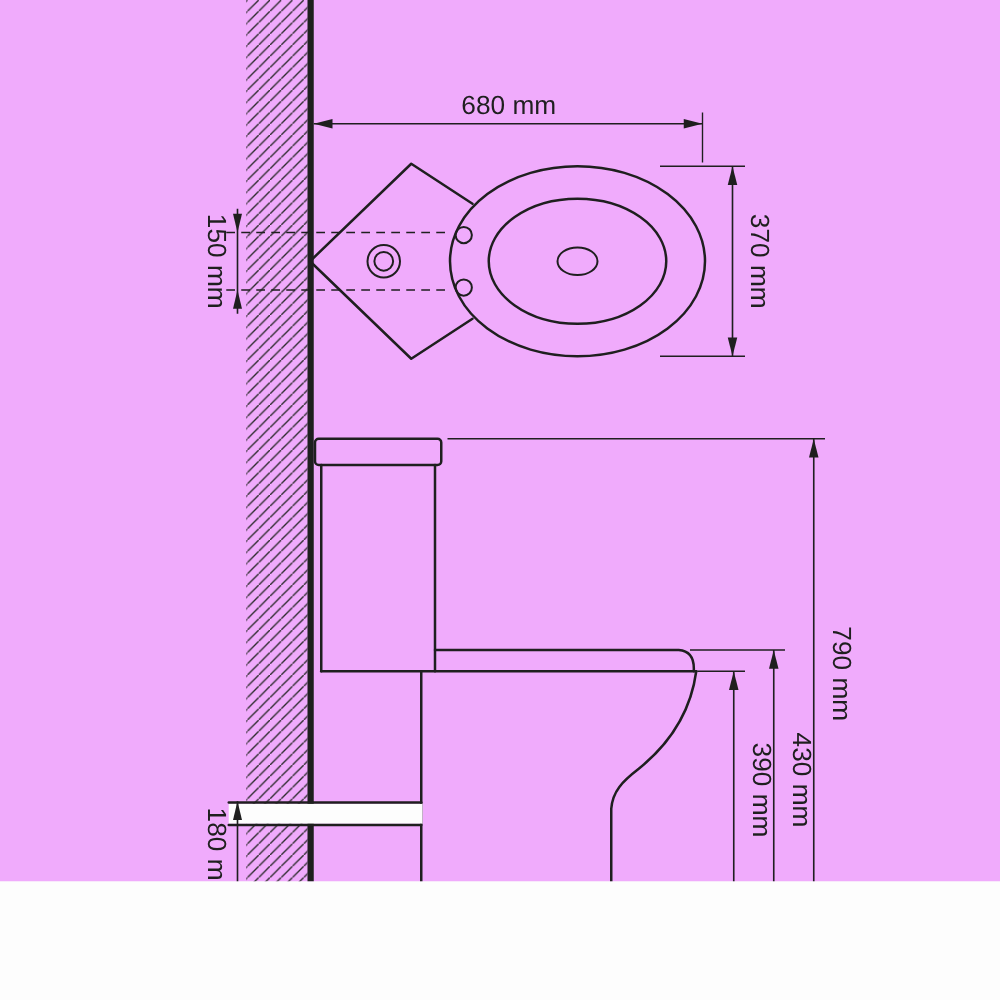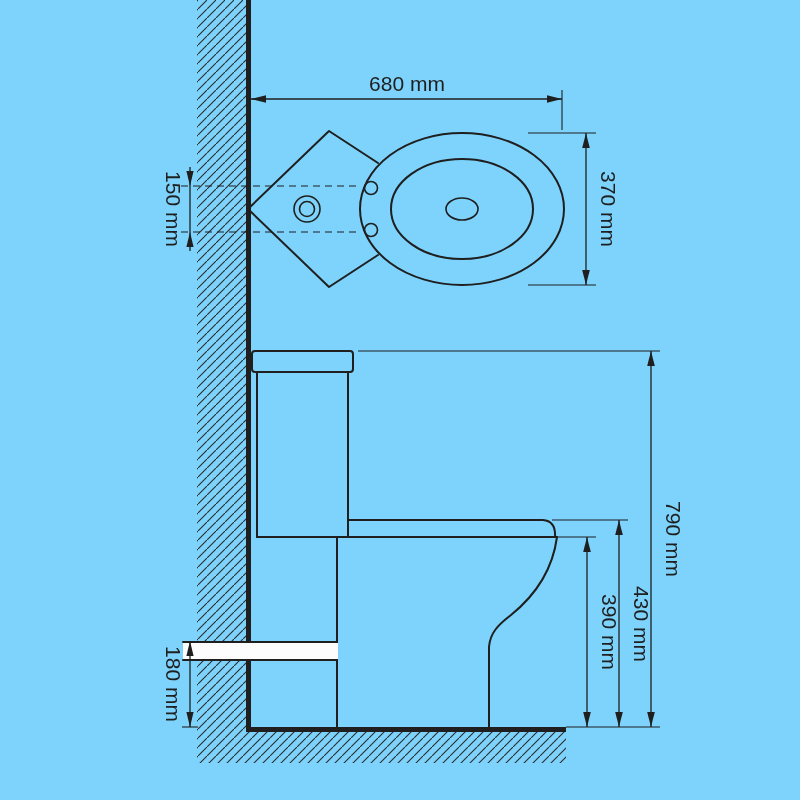--- a/index.html
+++ b/index.html
@@ -6,22 +6,22 @@
     margin: 0;
     padding: 0;
     width: 800px;
     height: 800px;
     background: #fdfdfd;
     font-family: "Liberation Sans", sans-serif;
   }
   .canvas {
     position: relative;
     width: 800px;
-    height: 800px;
-    background: #7dd3fc;
+    height: 705px;
+    background: #f0abfc;
     overflow: hidden;
   }
   svg { display: block; }
   .ln   { stroke:#1f1f1f; fill:none; stroke-width:2; stroke-linecap:round; stroke-linejoin:round; }
   .ln15 { stroke:#1f1f1f; fill:none; stroke-width:1.6; }
   .dim  { stroke:#1f1f1f; fill:none; stroke-width:1.3; }
   .ext  { stroke:#1f1f1f; fill:none; stroke-width:1.1; }
   .dash { stroke:#1f1f1f; fill:none; stroke-width:1.2; stroke-dasharray:7 5; }
   .arrow{ fill:#1f1f1f; stroke:none; }
   .solid{ fill:#1f1f1f; stroke:none; }

